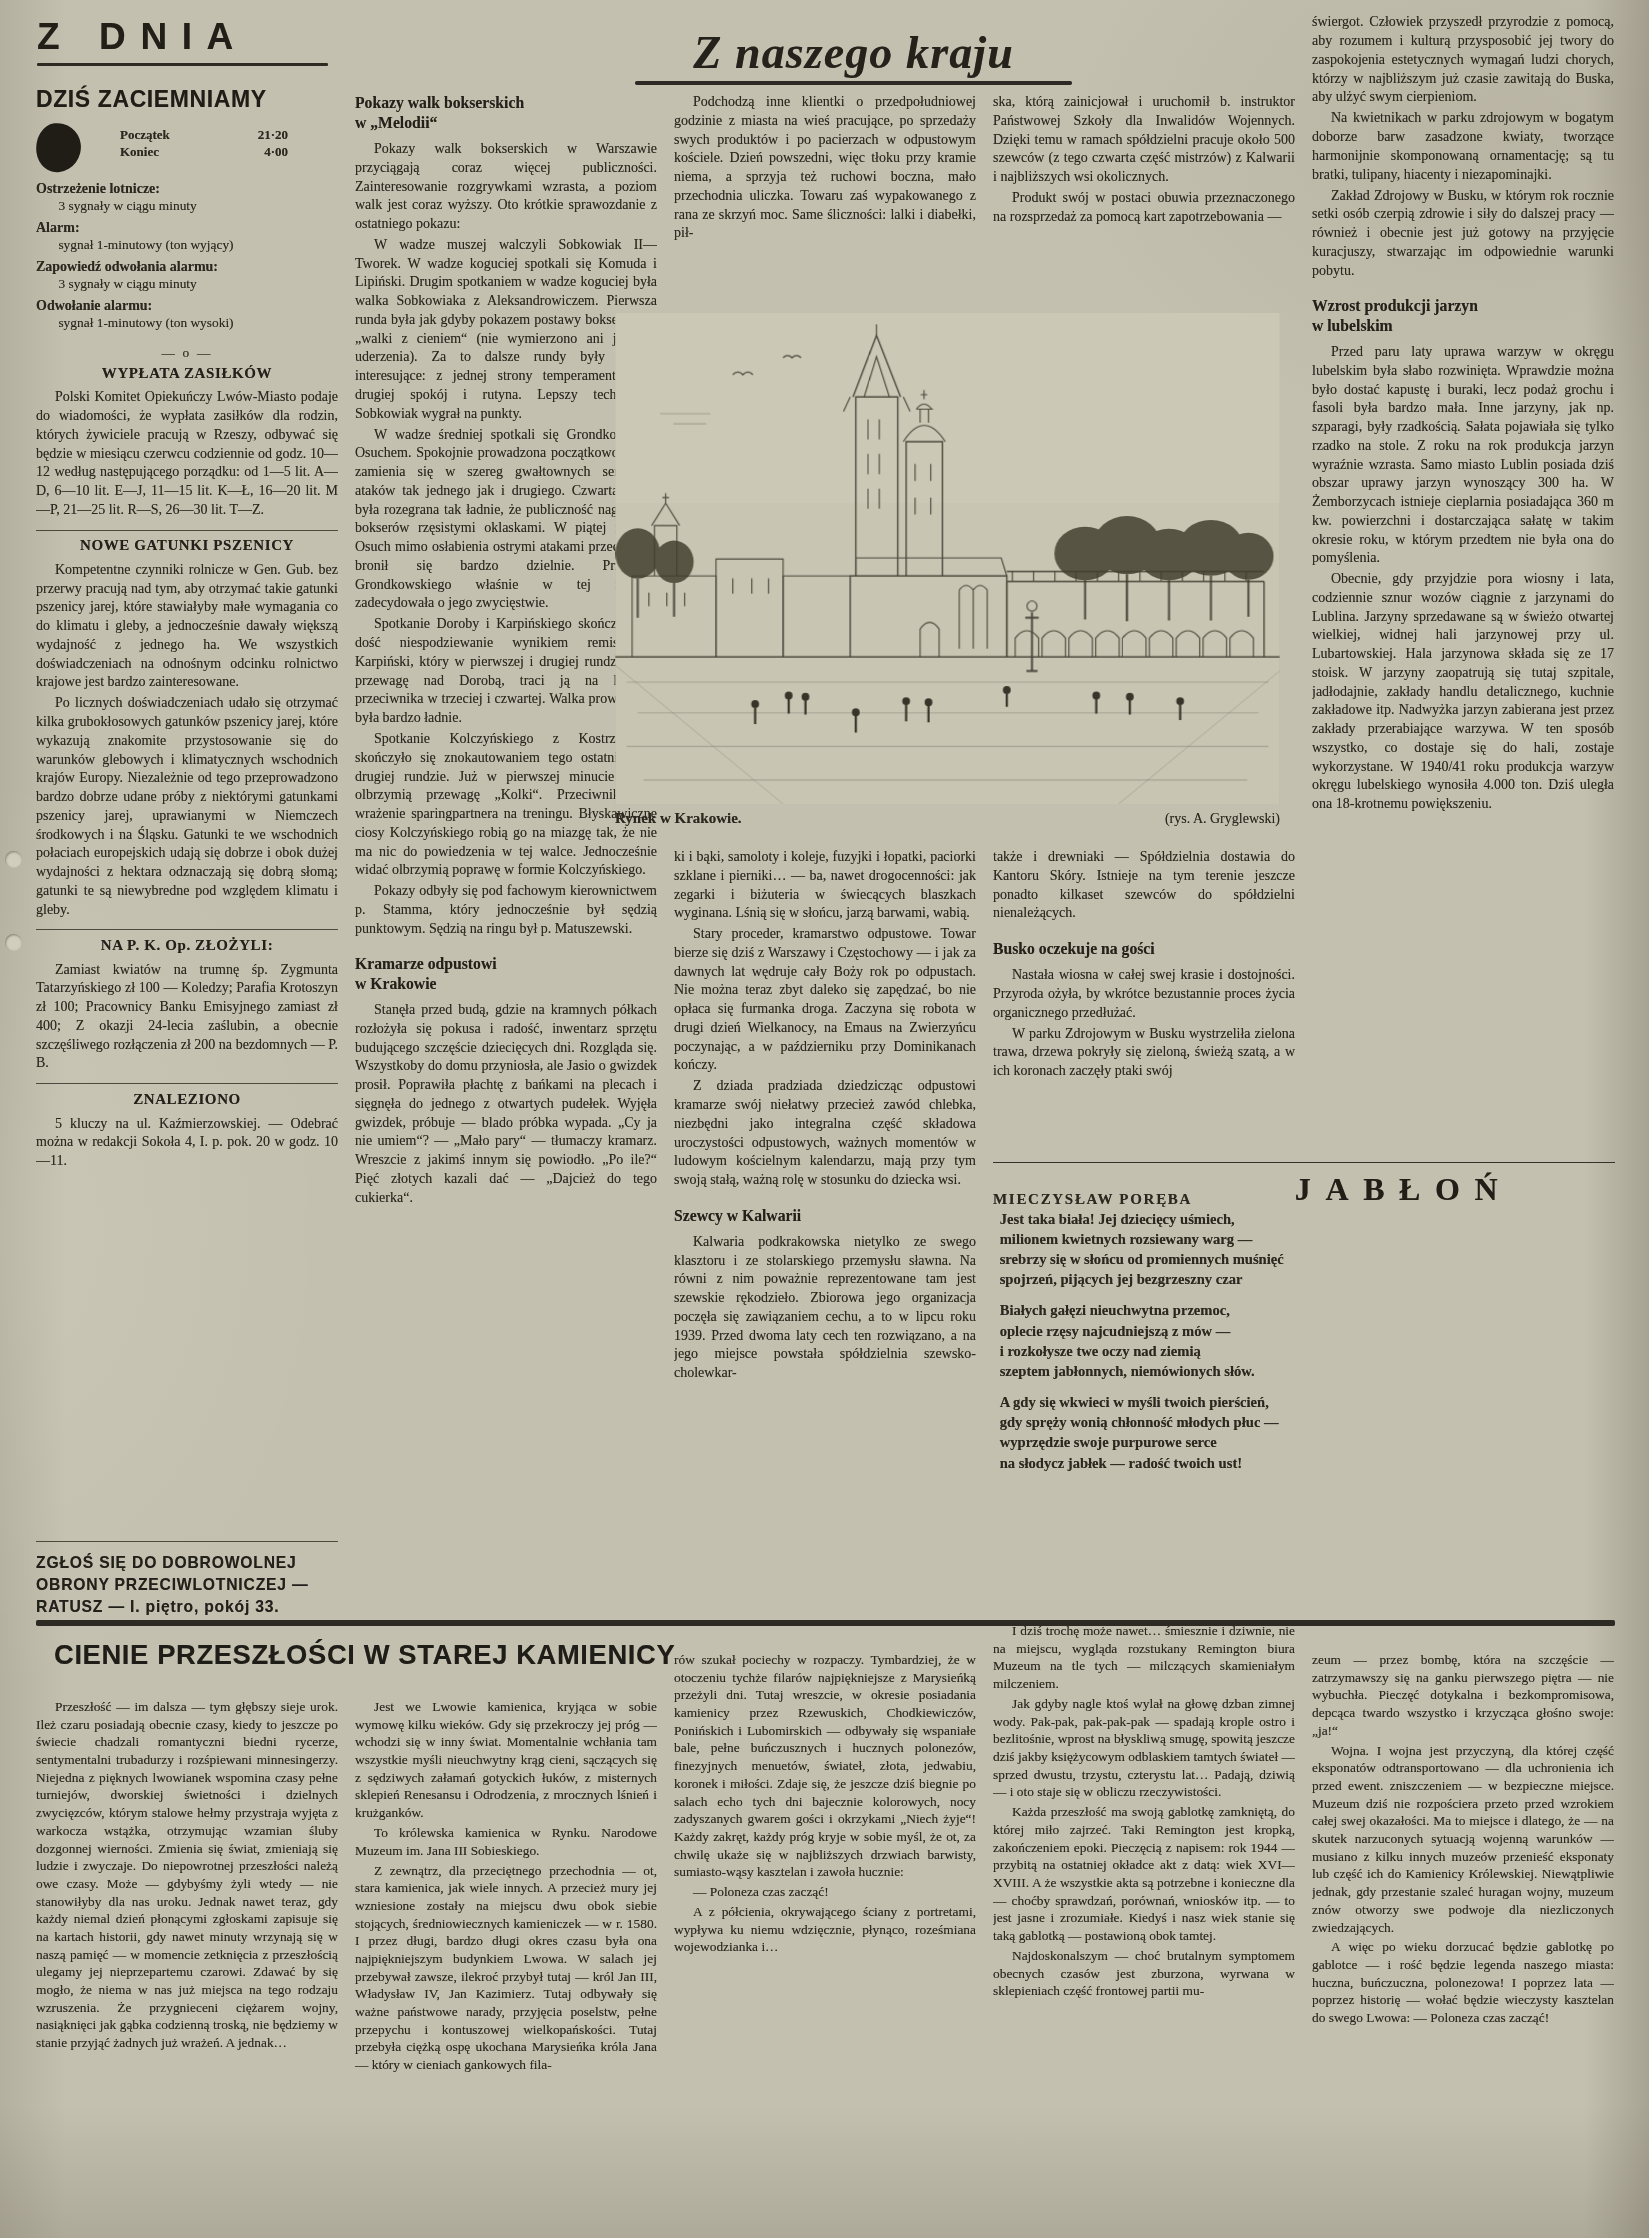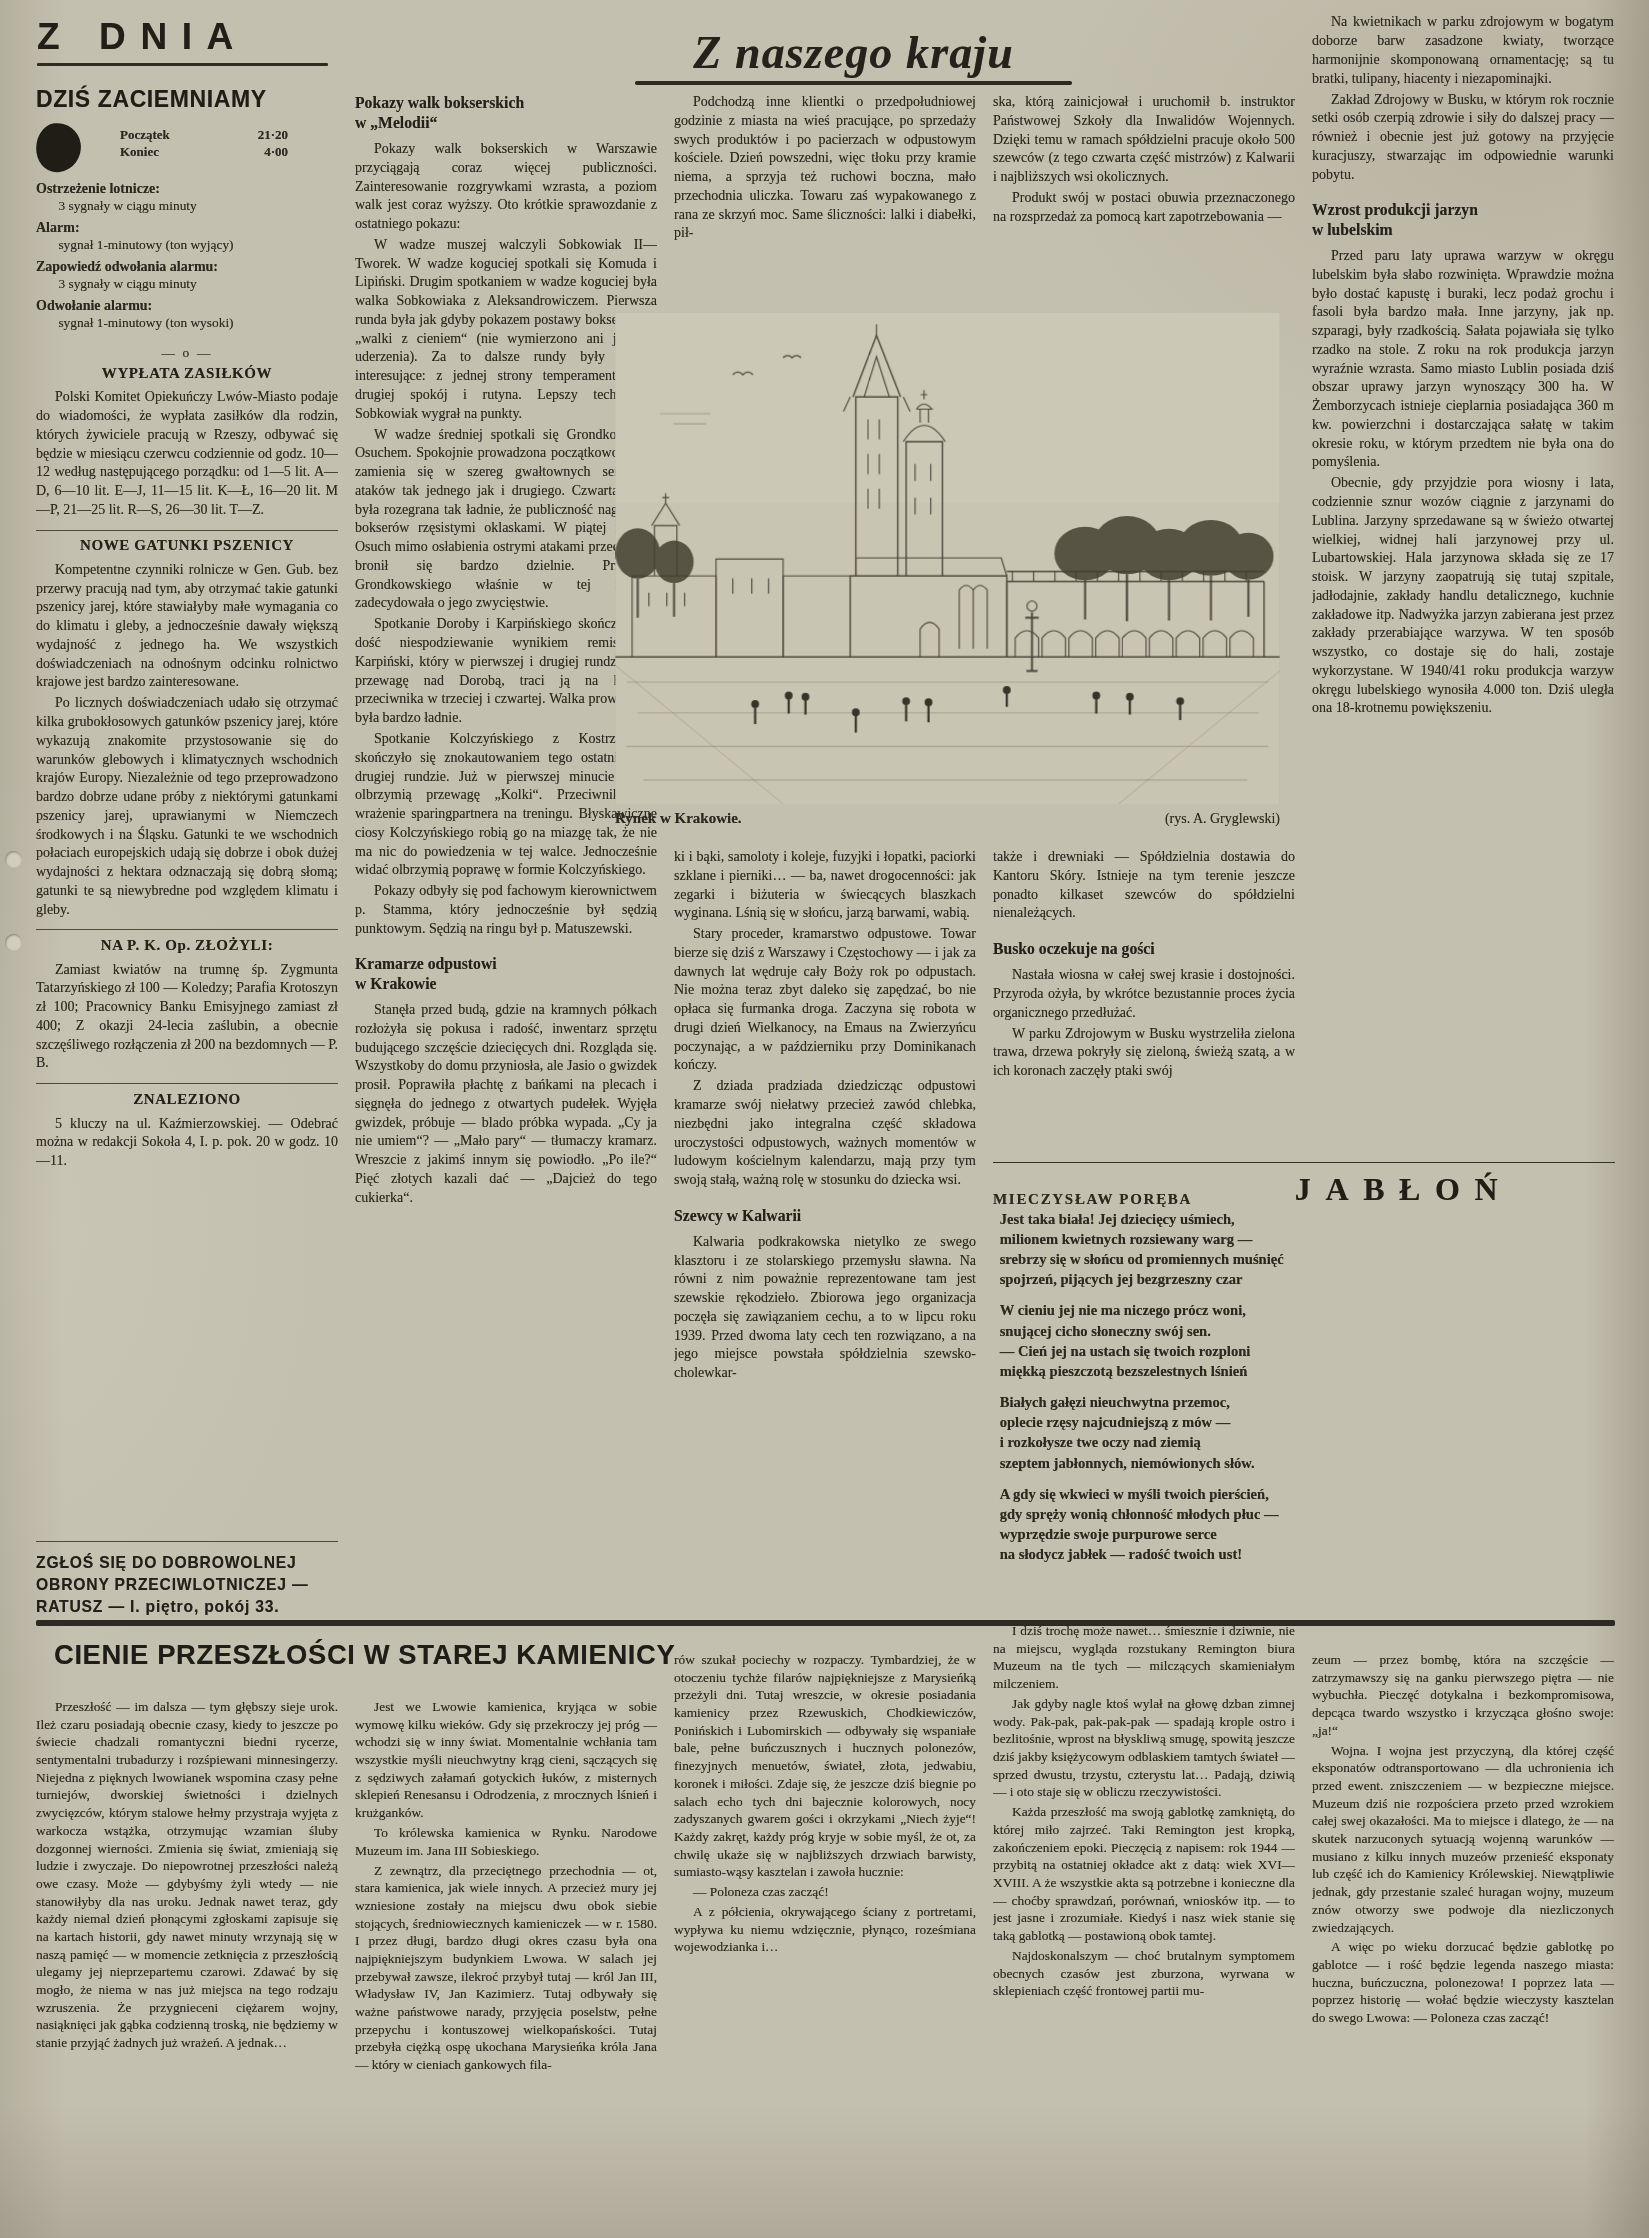--- a/index.html
+++ b/index.html
@@ -300,35 +300,32 @@
 
   <section class="poem-block">
     <div class="poem-head">
       <div class="poem-author">MIECZYSŁAW PORĘBA</div>
       <div class="poem-title">JABŁOŃ</div>
     </div>
     <p class="stanza">Jest taka biała! Jej dziecięcy uśmiech,
 milionem kwietnych rozsiewany warg —
 srebrzy się w słońcu od promiennych muśnięć
 spojrzeń, pijących jej bezgrzeszny czar</p>
-    <p class="stanza">W cieniu jej nie ma niczego prócz woni,
-snującej cicho słoneczny swój sen.
-— Cień jej na ustach się twoich rozploni
-miękką pieszczotą bezszelestnych lśnień</p>
     <p class="stanza">Białych gałęzi nieuchwytna przemoc,
 oplecie rzęsy najcudniejszą z mów —
 i rozkołysze twe oczy nad ziemią
 szeptem jabłonnych, niemówionych słów.</p>
     <p class="stanza">A gdy się wkwieci w myśli twoich pierścień,
 gdy spręży wonią chłonność młodych płuc —
 wyprzędzie swoje purpurowe serce
 na słodycz jabłek — radość twoich ust!</p>
   </section>
 
   <section class="col colE">
+    <p class="cont">świergot. Człowiek przyszedł przyrodzie z pomocą, aby rozumem i kulturą przysposobić jej twory do zaspokojenia estetycznych wymagań ludzi chorych, którzy w najbliższym już czasie zawitają do Buska, aby ulżyć swym cierpieniom.</p>
     <p>Na kwietnikach w parku zdrojowym w bogatym doborze barw zasadzone kwiaty, tworzące harmonijnie skomponowaną ornamentację; są tu bratki, tulipany, hiacenty i niezapominajki.</p>
     <p>Zakład Zdrojowy w Busku, w którym rok rocznie setki osób czerpią zdrowie i siły do dalszej pracy — również i obecnie jest już gotowy na przyjęcie kuracjuszy, stwarzając im odpowiednie warunki pobytu.</p>
     <h3 class="art-title">Wzrost produkcji jarzyn
 w lubelskim</h3>
     <p>Przed paru laty uprawa warzyw w okręgu lubelskim była słabo rozwinięta. Wprawdzie można było dostać kapustę i buraki, lecz podaż grochu i fasoli była bardzo mała. Inne jarzyny, jak np. szparagi, były rzadkością. Sałata pojawiała się tylko rzadko na stole. Z roku na rok produkcja jarzyn wyraźnie wzrasta. Samo miasto Lublin posiada dziś obszar uprawy jarzyn wynoszący 300 ha. W Żemborzycach istnieje cieplarnia posiadająca 360 m kw. powierzchni i dostarczająca sałatę w takim okresie roku, w którym przedtem nie była ona do pomyślenia.</p>
     <p>Obecnie, gdy przyjdzie pora wiosny i lata, codziennie sznur wozów ciągnie z jarzynami do Lublina. Jarzyny sprzedawane są w świeżo otwartej wielkiej, widnej hali jarzynowej przy ul. Lubartowskiej. Hala jarzynowa składa się ze 17 stoisk. W jarzyny zaopatrują się tutaj szpitale, jadłodajnie, zakłady handlu detalicznego, kuchnie zakładowe itp. Nadwyżka jarzyn zabierana jest przez zakłady przerabiające warzywa. W ten sposób wszystko, co dostaje się do hali, zostaje wykorzystane. W 1940/41 roku produkcja warzyw okręgu lubelskiego wynosiła 4.000 ton. Dziś uległa ona 18-krotnemu powiększeniu.</p>
   </section>
 
   <div class="heavy-rule"></div>
 

